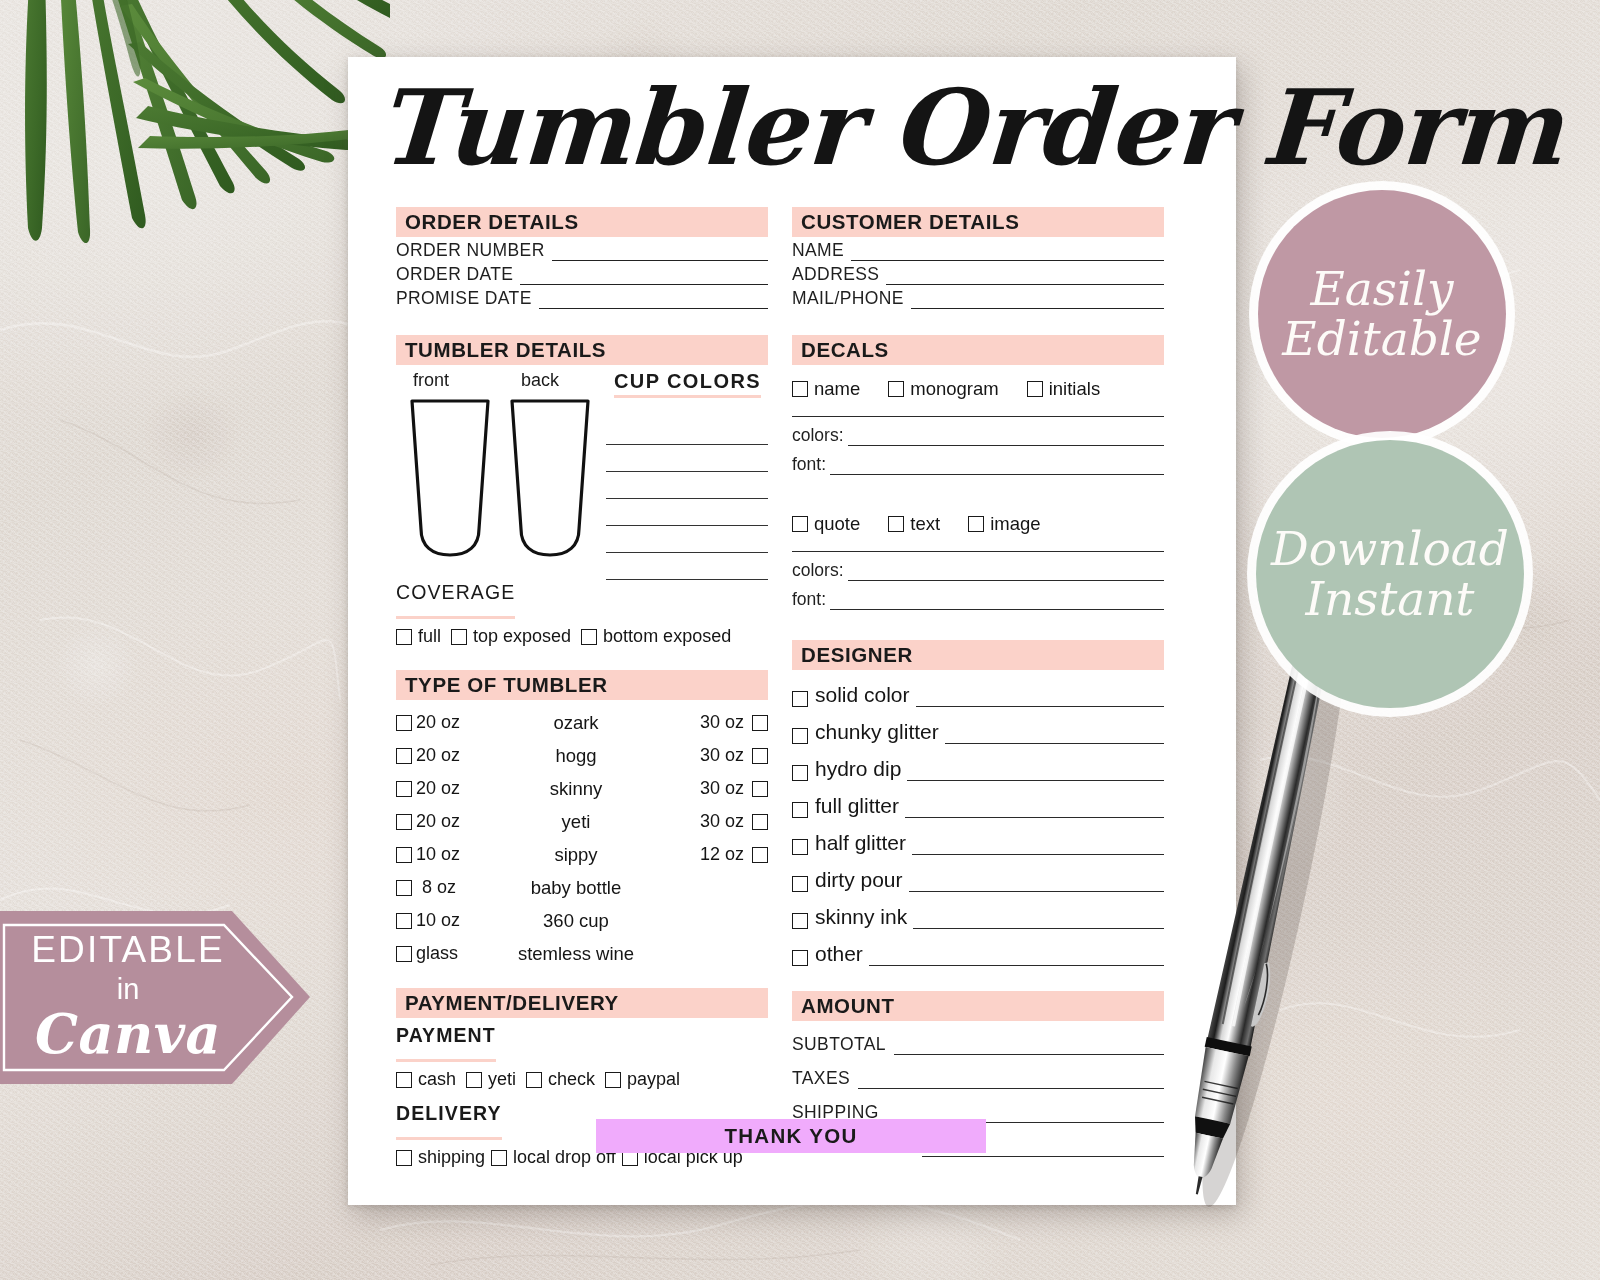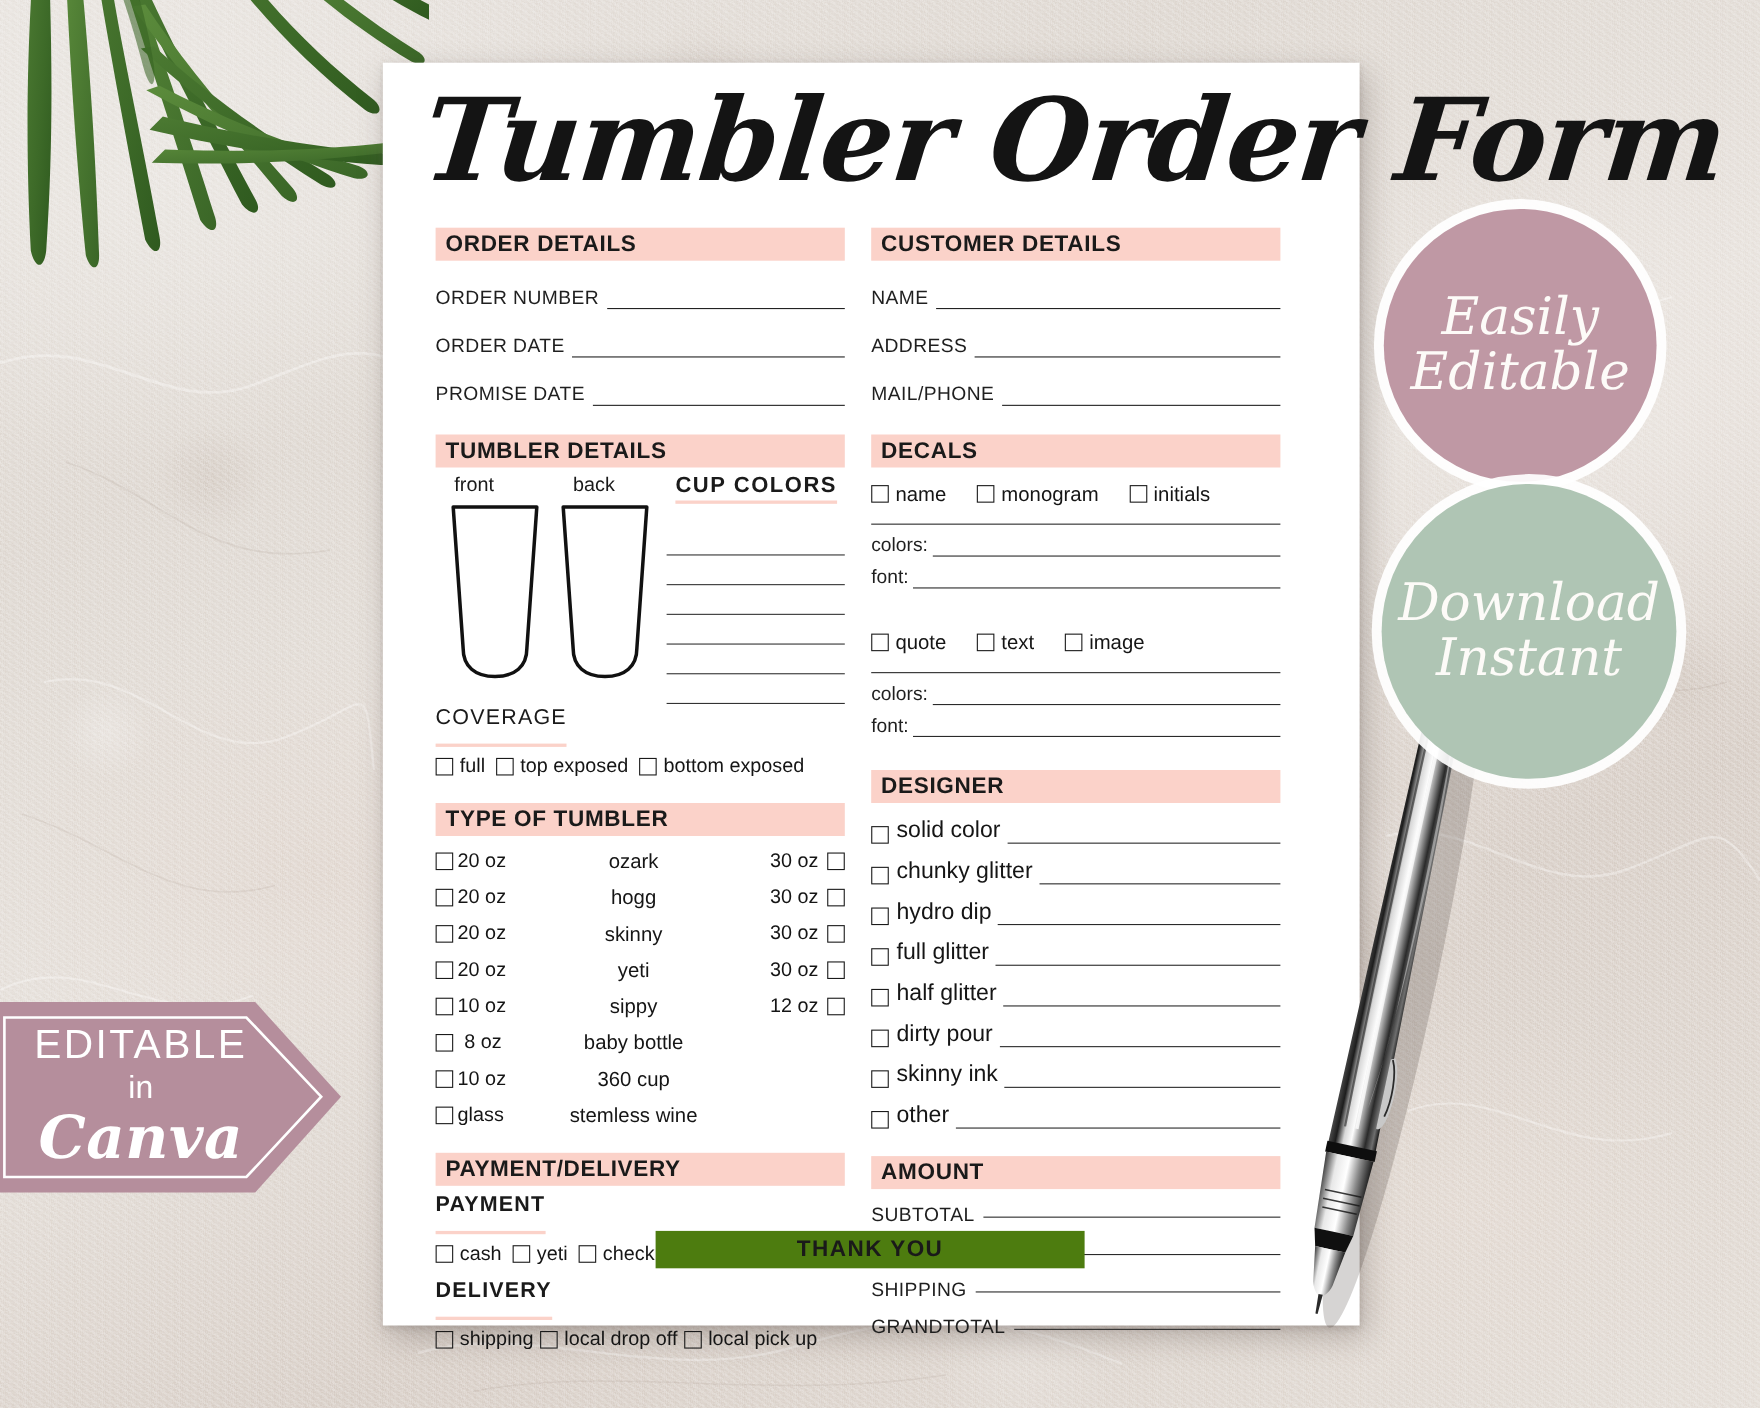--- a/index.html
+++ b/index.html
@@ -115,21 +115,21 @@
     color: #1a1a1a;
     font-family: "Liberation Sans", sans-serif;
   }
 
   .fieldrow {
     display: flex;
     align-items: flex-end;
     font-size: 17.5px;
     color: #1f1f1f;
     letter-spacing: 0.4px;
-    margin-top: 23px;
+    margin-top: 3px;
   }
   .fieldrow .lbl { white-space: nowrap; padding-right: 7px; }
   .fieldrow .rule {
     flex: 1 1 auto;
     border-bottom: 1.6px solid #222;
     height: 13px;
   }
 
   
   .cups-row { position: relative; height: 205px; margin-top: 5px; }
@@ -197,30 +197,30 @@
   .tt-name { flex: 1 1 auto; text-align: center; font-size: 18.5px; }
   .tt-ozR { width: 86px; display: flex; align-items: center; justify-content: flex-end; }
   .tt-ozR .t { padding-right: 8px; }
 
   
   .dsg-row { display: flex; align-items: flex-end; margin-top: 13px; font-size: 21px; color: #151515; }
   .dsg-row .n { padding-left: 7px; padding-right: 6px; white-space: nowrap; }
   .dsg-row .r { flex: 1 1 auto; border-bottom: 1.7px solid #2a2a2a; height: 13px; }
 
   
-  .amt-row { display: flex; align-items: flex-start; font-size: 17.5px; color: #1f1f1f; letter-spacing: 0.4px; margin-top: 13px; }
+  .amt-row { display: flex; align-items: flex-end; font-size: 17.5px; color: #1f1f1f; letter-spacing: 0.4px; margin-top: 13px; }
   .amt-row .l { padding-right: 8px; white-space: nowrap; }
   .amt-row .r { flex: 1 1 auto; border-bottom: 1.6px solid #2a2a2a; height: 12px; }
 
   
   .thanks {
     position: absolute;
     left: 248px; top: 1062px;
     width: 390px; height: 34px;
-    background: #4d7c0f;
+    background: #f0abfc;
     display: flex; align-items: center; justify-content: center;
     font-size: 20.5px; font-weight: bold; letter-spacing: 1.3px;
     color: #1a1a1a;
   }
 
   
   .badge {
     position: absolute;
     border-radius: 50%;
     display: flex; flex-direction: column;

